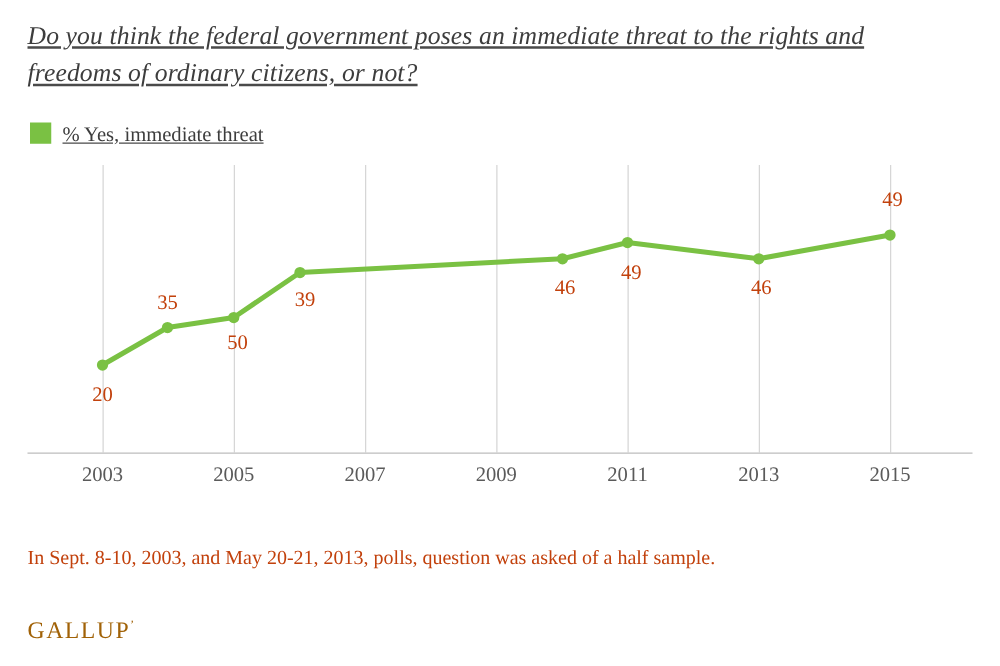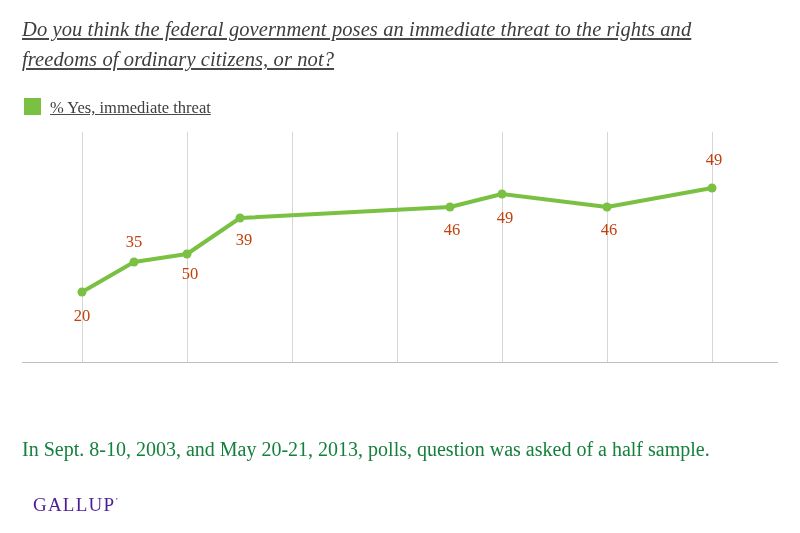--- a/index.html
+++ b/index.html
@@ -97,32 +97,31 @@
     font-family: "Liberation Serif", serif;
     font-size: 16.5px;
     color: #c2410c;
     white-space: nowrap;
   }
   .footnote {
     position: absolute;
     left: 22px;
     top: 438px;
     font-family: "Liberation Serif", serif;
-    font-size: 20px;
-    color: #15803d;
+    font-size: 16px;
+    color: #c2410c;
   }
   .brand {
     position: absolute;
     left: 22px;
     top: 494px;
     font-family: "Liberation Serif", serif;
     font-size: 19px;
     letter-spacing: 1.2px;
-    color: #4c1d95;
-    margin-left: 11px;
+    color: #a16207;
   }
   .brand sup {
     font-size: 9px;
     vertical-align: super;
   }
   svg.series {
     position: absolute;
     left: 0;
     top: 0;
     overflow: visible;
@@ -167,20 +166,29 @@
       <span class="point-label" style="left:168px; top:132px">50</span>
       <span class="point-label" style="left:222px; top:98px">39</span>
       <span class="point-label" style="left:430px; top:88px">46</span>
       <span class="point-label" style="left:483px; top:76px">49</span>
       <span class="point-label" style="left:587px; top:88px">46</span>
       <span class="point-label" style="left:692px; top:18px">49</span>
 
       <div class="baseline"></div>
     </div>
 
+    <div class="axis-labels">
+      <span class="axis-label" style="left:60px">2003</span>
+      <span class="axis-label" style="left:165px">2005</span>
+      <span class="axis-label" style="left:270px">2007</span>
+      <span class="axis-label" style="left:375px">2009</span>
+      <span class="axis-label" style="left:480px">2011</span>
+      <span class="axis-label" style="left:585px">2013</span>
+      <span class="axis-label" style="left:690px">2015</span>
+    </div>
   </div>
 
   <div class="footnote">In Sept. 8-10, 2003, and May 20-21, 2013, polls, question was asked of a half sample.</div>
 
   <div class="brand">
     <span>GALLUP</span><sup>’</sup>
   </div>
 
 </div>
 

